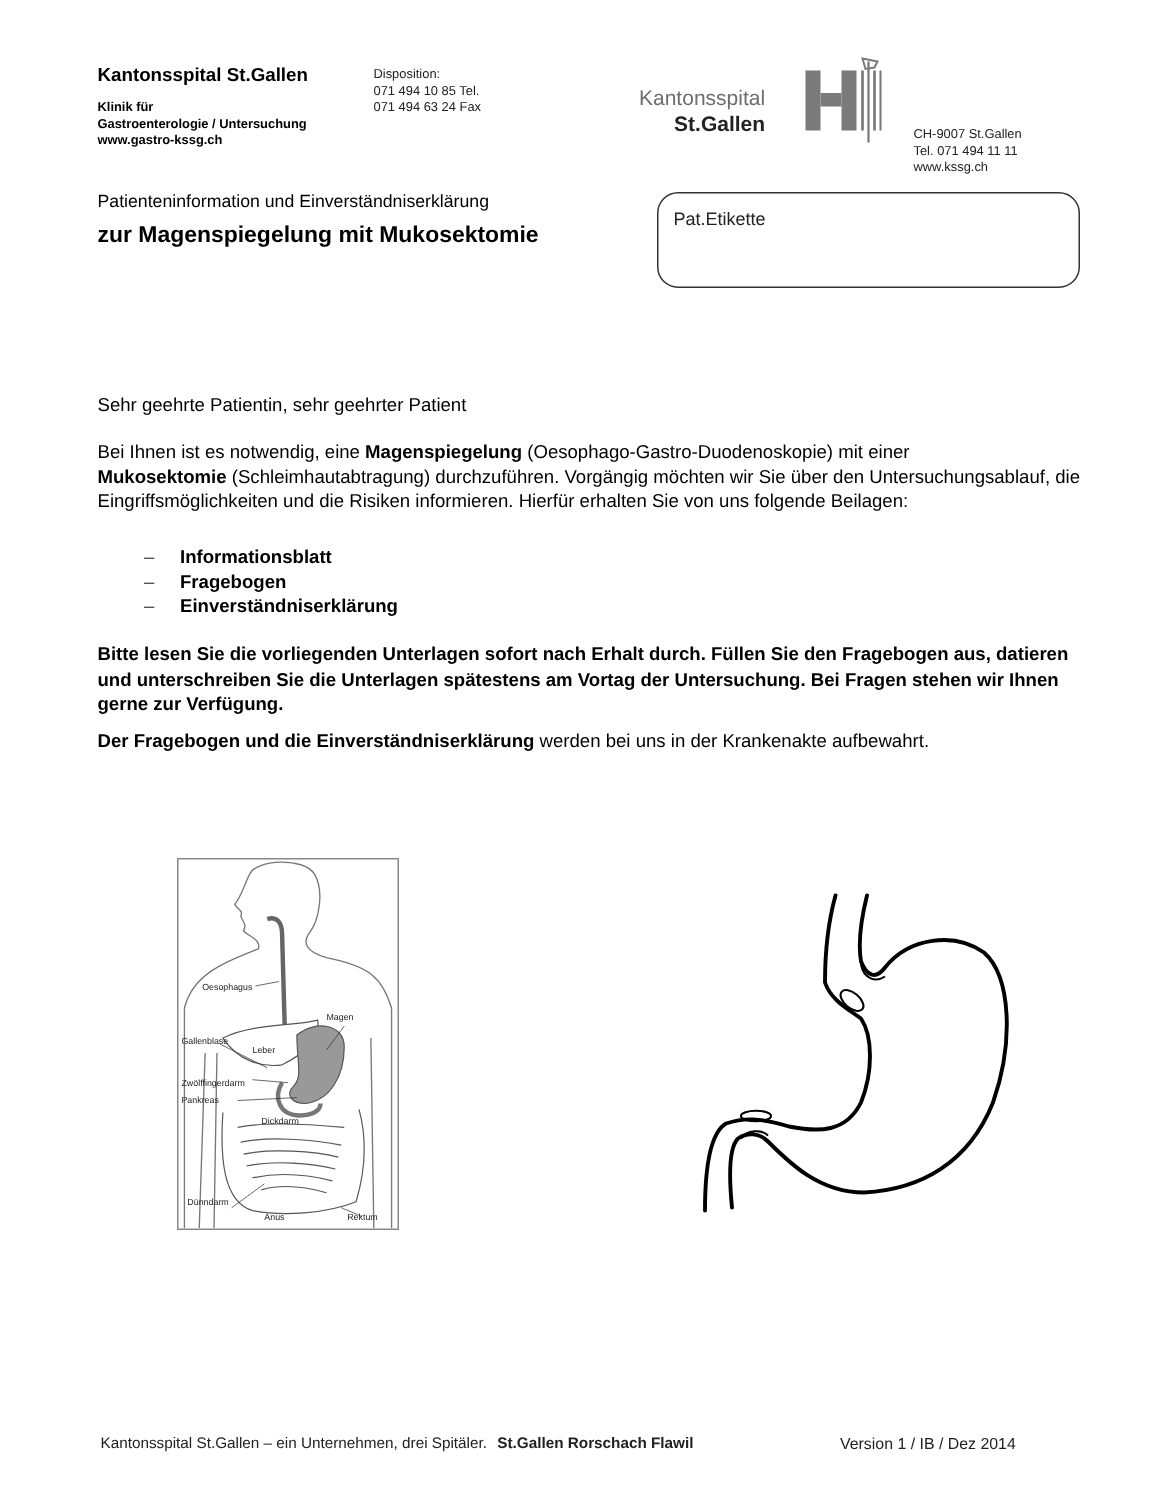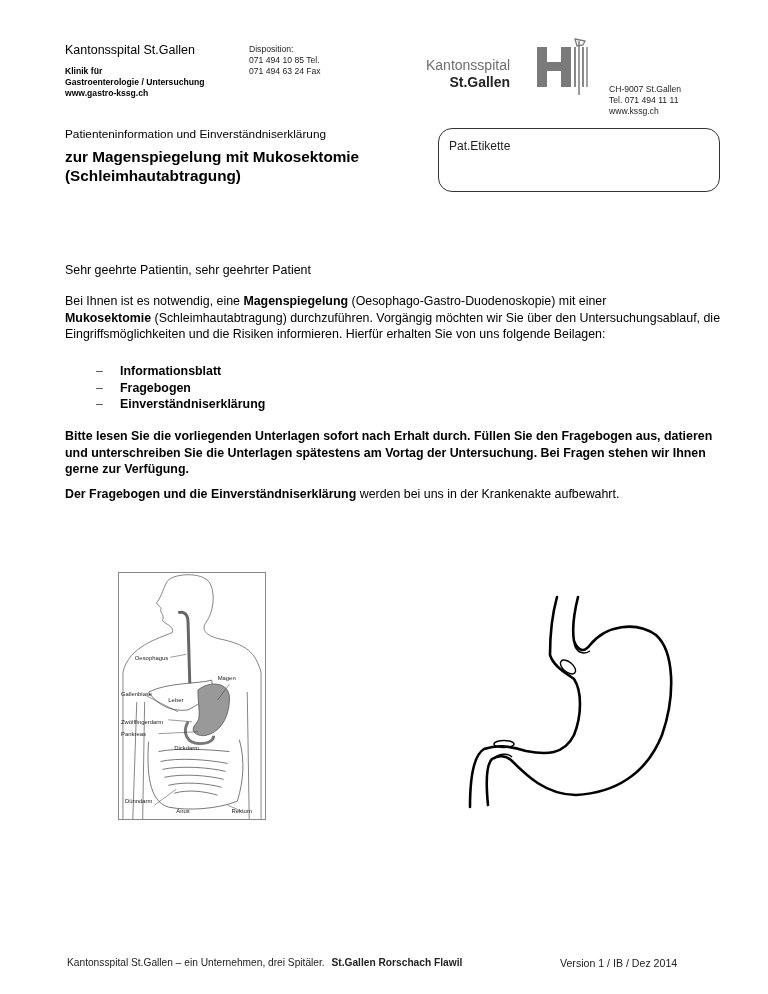--- a/index.html
+++ b/index.html
@@ -1,19 +1,19 @@
 <!DOCTYPE html>
 <html><head>
   <meta charset="utf-8">
   <style>
     html, body { margin: 0; padding: 0; background: #ffffff; }
     body { width: 768px; height: 994px; position: relative; overflow: hidden;
            font-family: "Liberation Sans", sans-serif; color: #000; }
     .abs { position: absolute; }
-    .hdr-title { left: 65px; top: 43px; font-size: 12.5px; font-weight: normal; }
+    .hdr-title { left: 65px; top: 43px; font-size: 12.5px; font-weight: bold; }
     .hdr-klinik { left: 65px; top: 66px; font-size: 8.6px; font-weight: bold; line-height: 11px; }
     .hdr-dispo { left: 249px; top: 44px; font-size: 8.6px; line-height: 11px; color: #222; }
     .logo-text { left: 426px; top: 57px; font-size: 14px; color: #6d6d6d; text-align: right; line-height: 17px; }
     .logo-text .l2 { font-weight: bold; color: #222; }
     .logo-h { left: 533px; top: 35px; width: 80px; height: 64px; }
     .hdr-addr { left: 609px; top: 56px; font-size: 8.6px; line-height: 11px; color: #222; margin-top: 28px; }
     .subtitle { left: 65px; top: 127px; font-size: 11.8px; font-weight: normal; }
     .main-title { left: 65px; top: 147px; font-size: 15.3px; font-weight: bold; line-height: 19px; }
     .etikette { left: 438px; top: 128px; width: 282px; height: 64px; border: 1.3px solid #333;
                 border-radius: 14px; box-sizing: border-box; text-align: right; }
@@ -66,21 +66,20 @@
 </div>
 <div class="abs hdr-addr">
   <div>CH-9007 St.Gallen</div>
   <div>Tel. 071 494 11 11</div>
   <div>www.kssg.ch</div>
 </div>
 
 <div class="abs subtitle">Patienteninformation und Einverständniserklärung</div>
 <div class="abs main-title">
   <div>zur Magenspiegelung mit Mukosektomie</div>
-  <div>(Schleimhautabtragung)</div>
 </div>
 <div class="abs etikette">
   <span>Pat.Etikette</span>
 </div>
 
 <div class="abs p greeting">Sehr geehrte Patientin, sehr geehrter Patient</div>
 <div class="abs p intro"><span>Bei Ihnen ist es notwendig, eine </span><b>Magenspiegelung</b><span> (Oesophago-Gastro-Duodenoskopie) mit einer </span><br><b>Mukosektomie</b><span> (Schleimhautabtragung) durchzuführen. Vorgängig möchten wir Sie über den Untersuchungsablauf, die Eingriffsmöglichkeiten und die Risiken informieren. Hierfür erhalten Sie von uns folgende Beilagen:</span></div>
 
 <ul class="abs beilagen">
   <li>Informationsblatt</li>

